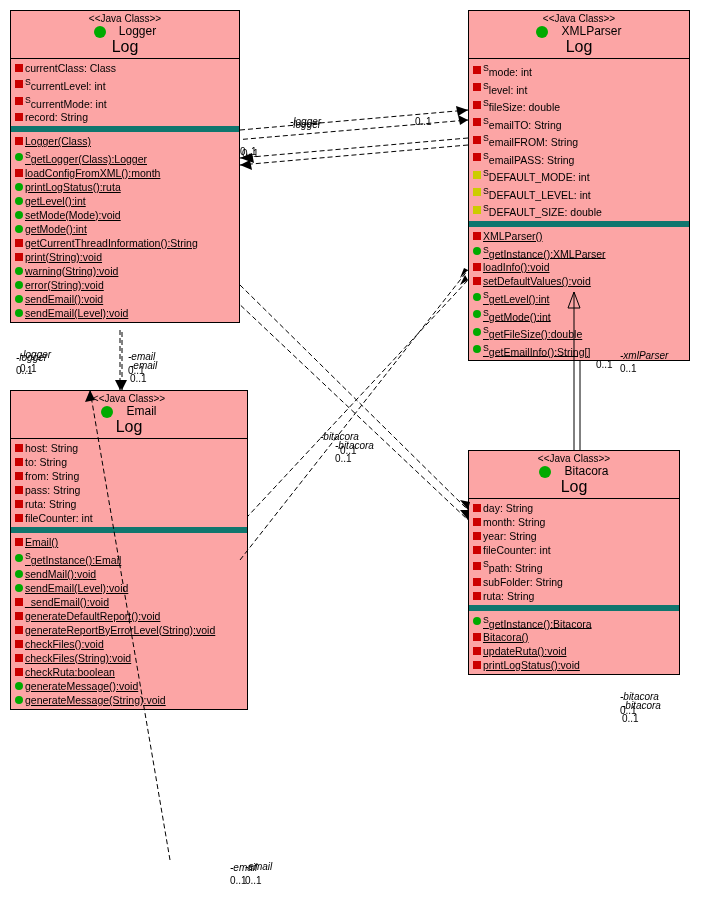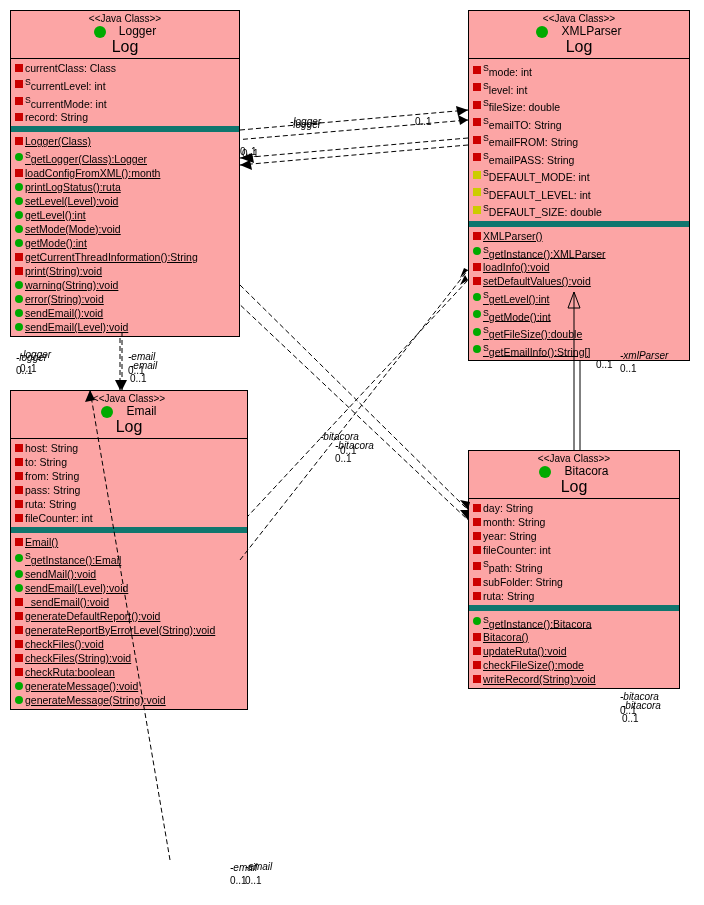--- a/index.html
+++ b/index.html
@@ -170,24 +170,20 @@
       <div class="uml-item">
         <span class="icon-square red-square"></span>
         <span>loadConfigFromXML():month</span>
       </div>
       <div class="uml-item">
         <span class="icon-circle green-circle"></span>
         <span>printLogStatus():ruta</span>
       </div>
       <div class="uml-item">
         <span class="icon-circle green-circle"></span>
-        <span>setLevel(Level):void</span>
-      </div>
-      <div class="uml-item">
-        <span class="icon-circle green-circle"></span>
         <span>getLevel():int</span>
       </div>
       <div class="uml-item">
         <span class="icon-circle green-circle"></span>
         <span>setMode(Mode):void</span>
       </div>
       <div class="uml-item">
         <span class="icon-circle green-circle"></span>
         <span>getMode():int</span>
       </div>
@@ -426,25 +422,21 @@
       <div class="uml-item">
         <span class="icon-square red-square"></span>
         <span>Bitacora()</span>
       </div>
       <div class="uml-item">
         <span class="icon-square red-square"></span>
         <span>updateRuta():void</span>
       </div>
       <div class="uml-item">
         <span class="icon-square red-square"></span>
-        <span>checkFileSize():mode</span>
-      </div>
-      <div class="uml-item">
-        <span class="icon-square red-square"></span>
-        <span>writeRecord(String):void</span>
+        <span>printLogStatus():void</span>
       </div>
     </div>
   </div>
 
   <div style="position:absolute;left:290px;top:116px;font-size:10px;font-style:italic;">-logger</div>
   <div style="position:absolute;left:242px;top:148px;font-size:10px;">0..1</div>
   <div style="position:absolute;left:415px;top:116px;font-size:10px;">0..1</div>
 
   <div style="position:absolute;left:620px;top:350px;font-size:10px;font-style:italic;">-xmlParser</div>
   <div style="position:absolute;left:620px;top:363px;font-size:10px;">0..1</div>

